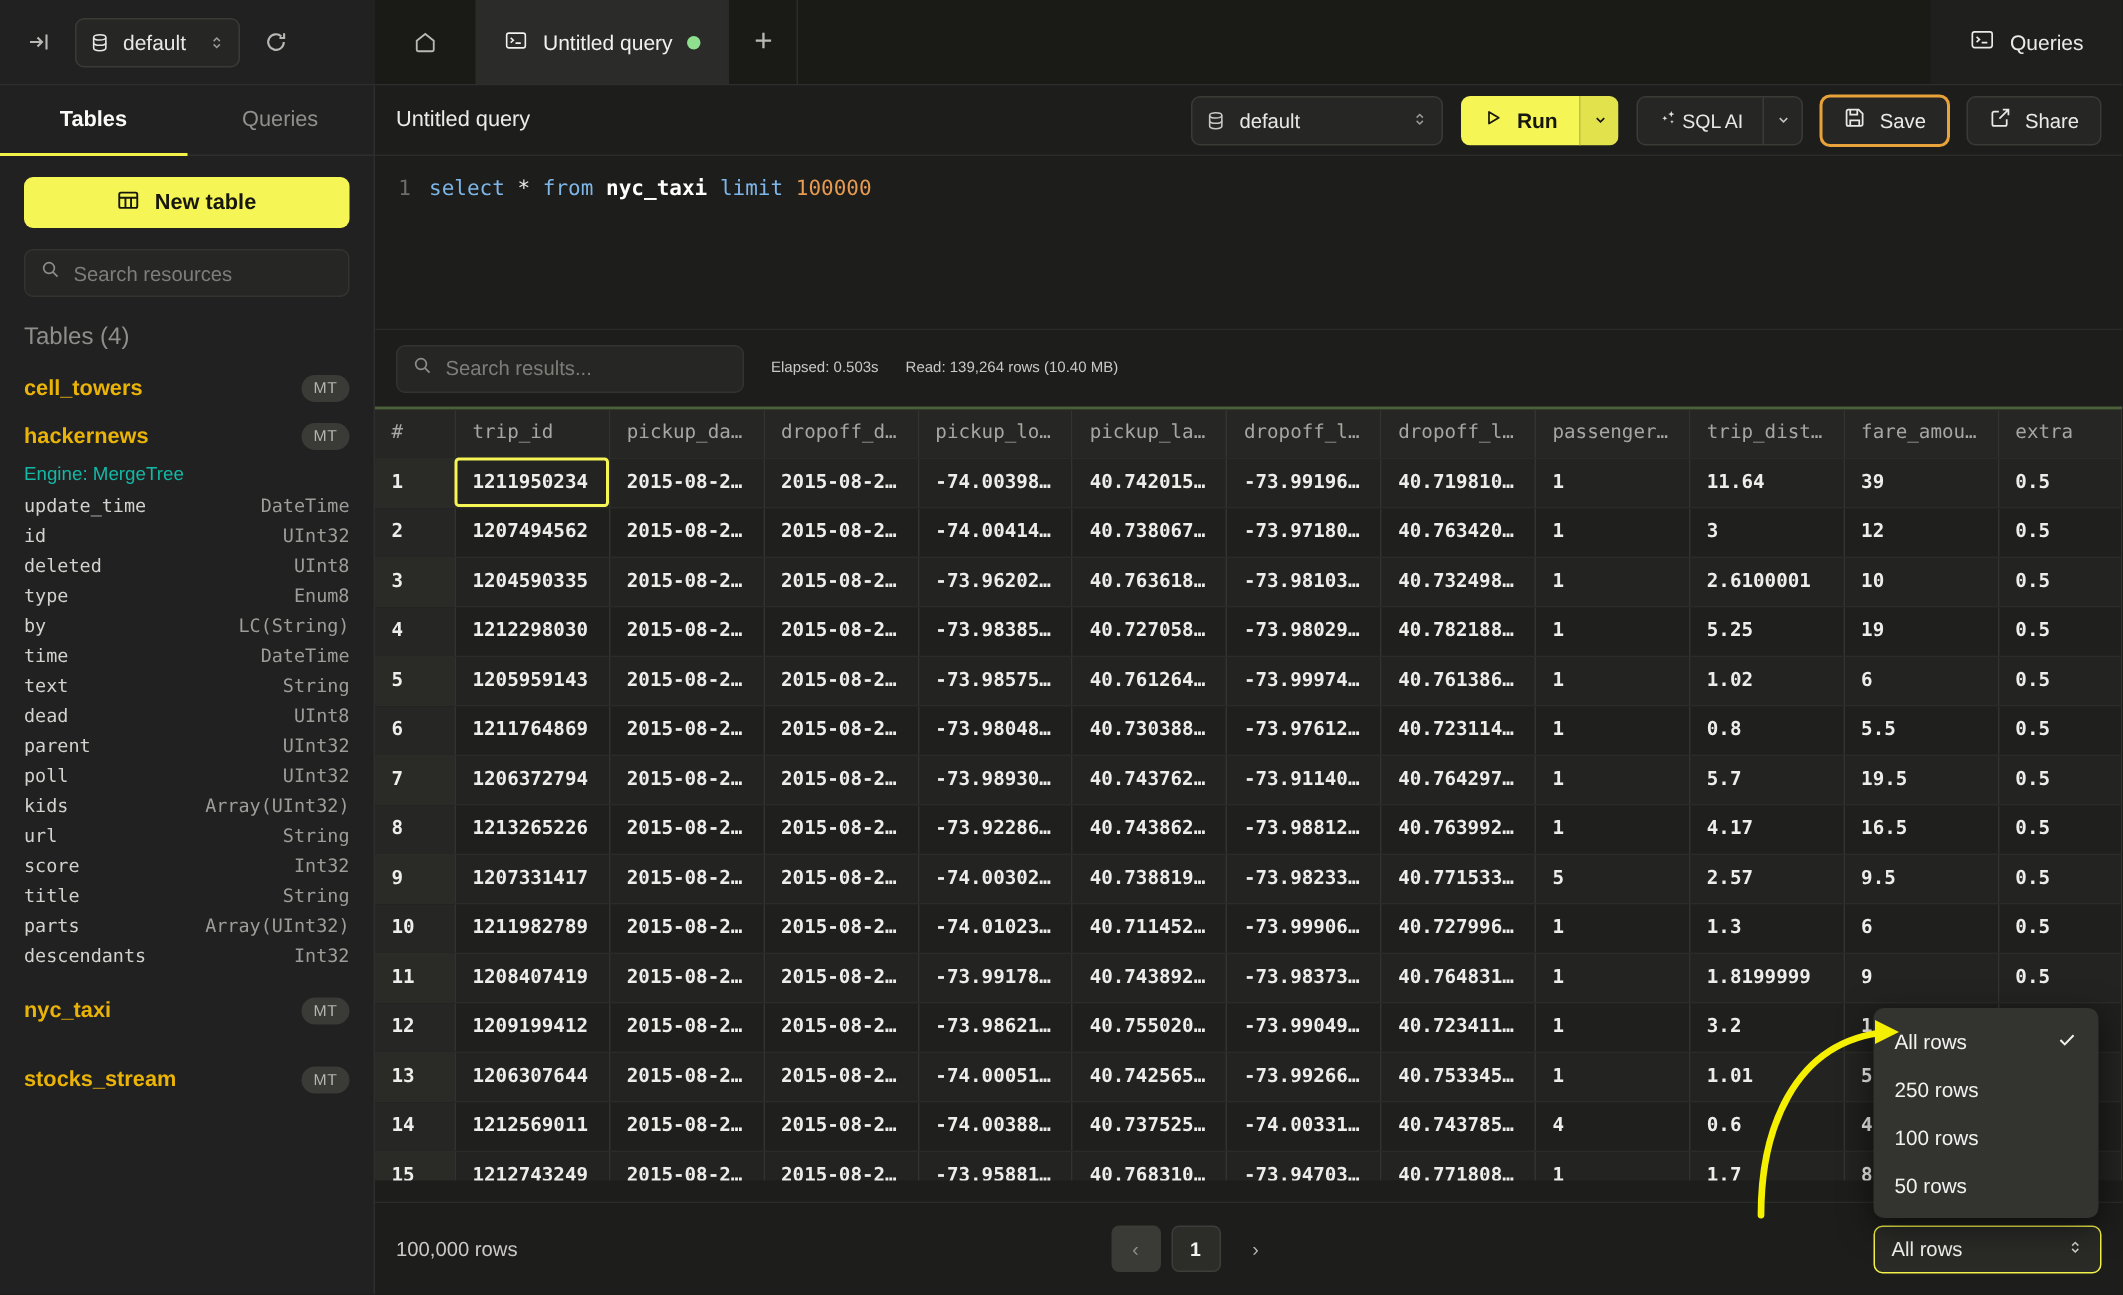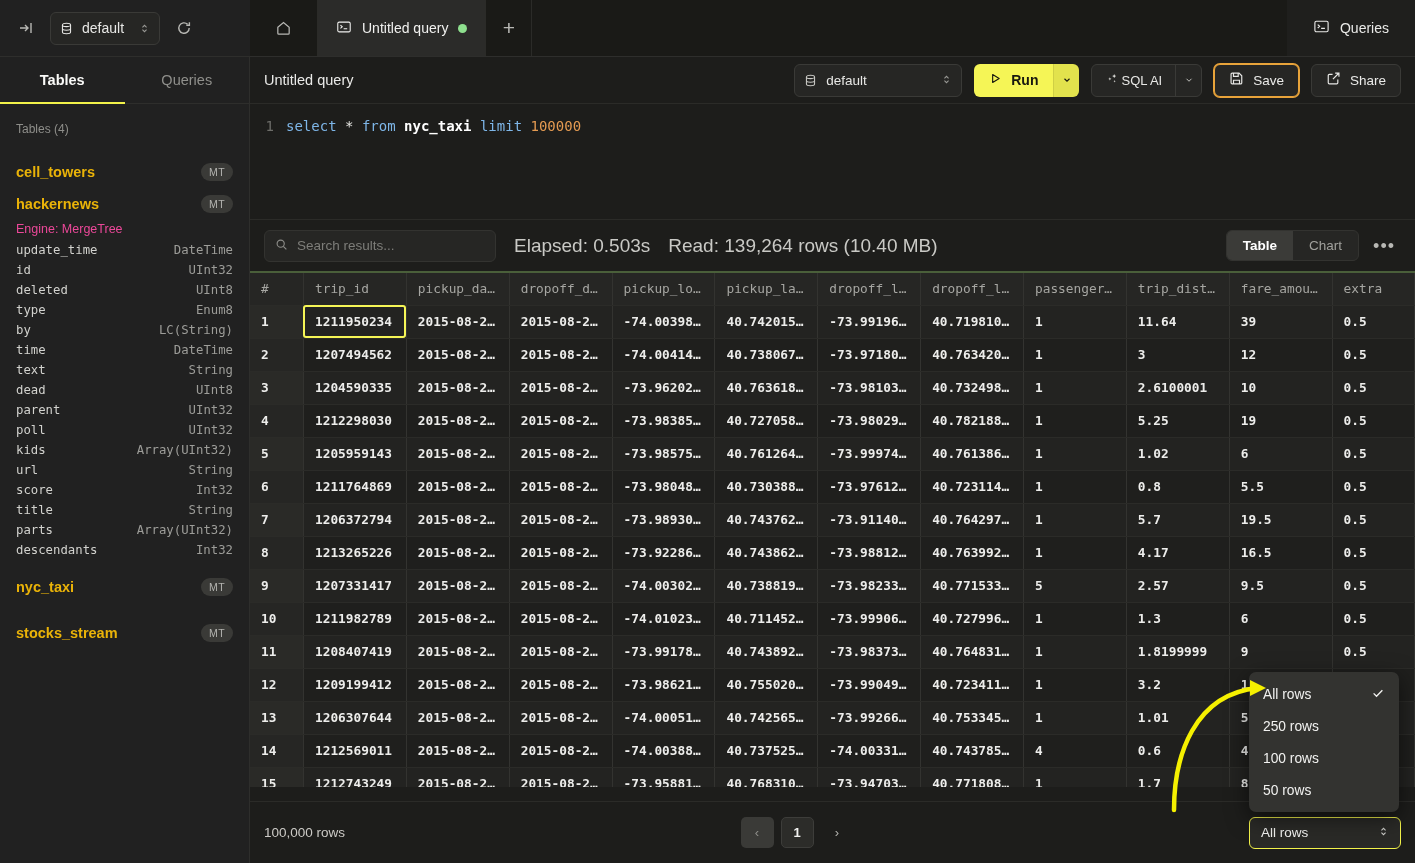--- a/index.html
+++ b/index.html
@@ -34,25 +34,25 @@
   .side-tabs { display: flex; height: 47px; border-bottom: 1px solid #2e2e2c; flex: 0 0 47px; }
   .side-tab { flex: 1; display: flex; align-items: center; justify-content: center; font-size: 14.5px; color: #8f8f8b; cursor: pointer; position: relative; }
   .side-tab.active { color: #fafaf8; font-weight: bold; }
   .side-tab.active::after { content: ""; position: absolute; left: 0; right: 0; bottom: -1px; height: 2.5px; background: #f2f24a; }
   .side-pad { padding: 14px 16px 0 16px; }
   .new-table-btn { width: 100%; height: 34px; background: #f5f556; color: #17170f; border: none; border-radius: 6px; font-size: 14.5px; font-weight: bold; display: flex; align-items: center; justify-content: center; gap: 10px; cursor: pointer; font-family: "Liberation Sans", sans-serif; }
   .search-box { margin-top: 14px; height: 32px; border: 1px solid #333330; background: #262624; border-radius: 6px; display: flex; align-items: center; gap: 9px; padding: 0 10px; cursor: text; }
   .search-box input { background: transparent; border: none; outline: none; color: #e8e8e6; font-size: 13.5px; font-family: "Liberation Sans", sans-serif; width: 100%; }
   .search-box input::placeholder { color: #7d7d79; }
   .tree { flex: 1; overflow: hidden; padding: 0 16px 10px 16px; margin-top: 18px; }
-  .tree-label { font-size: 12px; color: #8e8e8a; margin-bottom: 20px; }
+  .tree-label { font-size: 16px; color: #8e8e8a; margin-bottom: 9px; }
   .tbl-row { display: flex; align-items: center; justify-content: space-between; height: 32px; cursor: pointer; }
   .tbl-name { font-size: 14.5px; color: #eab308; font-weight: bold; }
   .mt-badge { font-size: 10.5px; color: #b4b4b0; background: #3a3a37; border-radius: 9px; padding: 3px 8px; letter-spacing: .4px; }
-  .engine-line { font-size: 12.5px; color: #ec4899; margin: 2px 0 7px 0; }
+  .engine-line { font-size: 12.5px; color: #14b8a6; margin: 2px 0 7px 0; }
   .col-row { display: flex; align-items: flex-start; justify-content: space-between; height: 20px; font-family: "DejaVu Sans Mono", monospace; font-size: 12.3px; }
   .col-name { color: #d2d2ce; }
   .col-type { color: #9d9d99; }
 
   
   .main { flex: 1; display: flex; flex-direction: column; min-width: 0; background: #1d1d1b; }
   .qtoolbar { height: 47px; flex: 0 0 47px; display: flex; align-items: center; padding: 0 14px; gap: 12px; border-bottom: 1px solid #2b2b28; }
   .qtitle { font-size: 14.5px; color: #eaeae8; flex: 1; }
   .tb-select { display: flex; align-items: center; gap: 9px; height: 33px; padding: 0 9px; border: 1px solid #3a3a37; border-radius: 6px; background: #262624; cursor: pointer; font-size: 13.5px; min-width: 168px; }
   .tb-select .lbl { flex: 1; }
@@ -71,21 +71,21 @@
   .kw { color: #7eb6e8; }
   .op { color: #e6e6e2; }
   .tbl { color: #ffffff; font-weight: bold; }
   .num { color: #e59b52; }
 
   
   .res-toolbar { height: 52px; flex: 0 0 52px; display: flex; align-items: center; padding: 0 14px; gap: 18px; border-top: 1px solid #2b2b28; }
   .res-search { width: 232px; height: 32px; border: 1px solid #333330; background: #262624; border-radius: 6px; display: flex; align-items: center; gap: 9px; padding: 0 10px; }
   .res-search input { background: transparent; border: none; outline: none; color: #e8e8e6; font-size: 13.5px; font-family: "Liberation Sans", sans-serif; width: 100%; }
   .res-search input::placeholder { color: #7d7d79; }
-  .res-stat { font-size: 19px; color: #c9c9c5; }
+  .res-stat { font-size: 10px; color: #c9c9c5; }
   .res-right { margin-left: auto; display: flex; align-items: center; gap: 8px; }
   .seg { display: flex; background: #262624; border: 1px solid #333330; border-radius: 6px; overflow: hidden; height: 31px; }
   .seg-item { padding: 0 16px; display: flex; align-items: center; font-size: 13.5px; color: #a0a09c; cursor: pointer; }
   .seg-item.active { background: #3b3b38; color: #ffffff; font-weight: bold; }
   .dots-btn { color: #b8b8b4; padding: 0 6px; font-size: 18px; cursor: pointer; letter-spacing: 1px; line-height: 10px; }
 
   
   .grid-wrap { flex: 1; min-height: 0; overflow: hidden; border-top: 2px solid #4a5f3a; position: relative; }
   table.grid { border-collapse: collapse; width: 100%; table-layout: fixed; }
   table.grid th, table.grid td { border-right: 1px solid #333330; border-bottom: 1px solid #2b2b28; text-align: left; overflow: hidden; white-space: nowrap; text-overflow: ellipsis; }
@@ -180,20 +180,40 @@
       </div>
     </div>
   </div>
 
   <div class="body">
 
     <div class="sidebar">
       <div class="side-tabs">
         <div class="side-tab active">Tables</div>
         <div class="side-tab">Queries</div>
+      </div>
+      <div class="side-pad">
+        <button class="new-table-btn">
+          <span>
+            <svg width="15" height="15" viewBox="0 0 16 16" fill="none" stroke="currentColor" stroke-width="1.35">
+                <rect x="1.6" y="2.6" width="12.8" height="10.8" rx="1.2"></rect>
+                <path d="M1.6 6.2h12.8M6 6.2v7.2M10 6.2v7.2"></path>
+              </svg>
+          </span>
+          <span>New table</span>
+        </button>
+        <div class="search-box">
+          <span>
+            <svg width="13" height="13" viewBox="0 0 16 16" fill="none" stroke="#8d8d89" stroke-width="1.4">
+                <circle cx="7" cy="7" r="4.4"></circle>
+                <path d="M10.3 10.3L14 14"></path>
+              </svg>
+          </span>
+          <input type="text" placeholder="Search resources" style="">
+        </div>
       </div>
 
       <div class="tree">
         <div class="tree-label">Tables (4)</div>
 
         <div class="tbl-row">
           <span class="tbl-name">cell_towers</span>
           <span class="mt-badge">MT</span>
         </div>
 
@@ -366,27 +386,20 @@
           <span>
             <svg width="13" height="13" viewBox="0 0 16 16" fill="none" stroke="#8d8d89" stroke-width="1.4">
                 <circle cx="7" cy="7" r="4.4"></circle>
                 <path d="M10.3 10.3L14 14"></path>
               </svg>
           </span>
           <input type="text" placeholder="Search results..." style="">
         </div>
         <div class="res-stat">Elapsed: 0.503s</div>
         <div class="res-stat">Read: 139,264 rows (10.40 MB)</div>
-        <div class="res-right">
-          <div class="seg">
-            <div class="seg-item active">Table</div>
-            <div class="seg-item">Chart</div>
-          </div>
-          <div class="dots-btn">•••</div>
-        </div>
       </div>
 
       <div class="grid-wrap">
         <table class="grid">
           <colgroup>
             <col style="width:52px">
               <col style="width:100px">
               <col style="width:100px">
               <col style="width:100px">
             <col style="width:100px">

